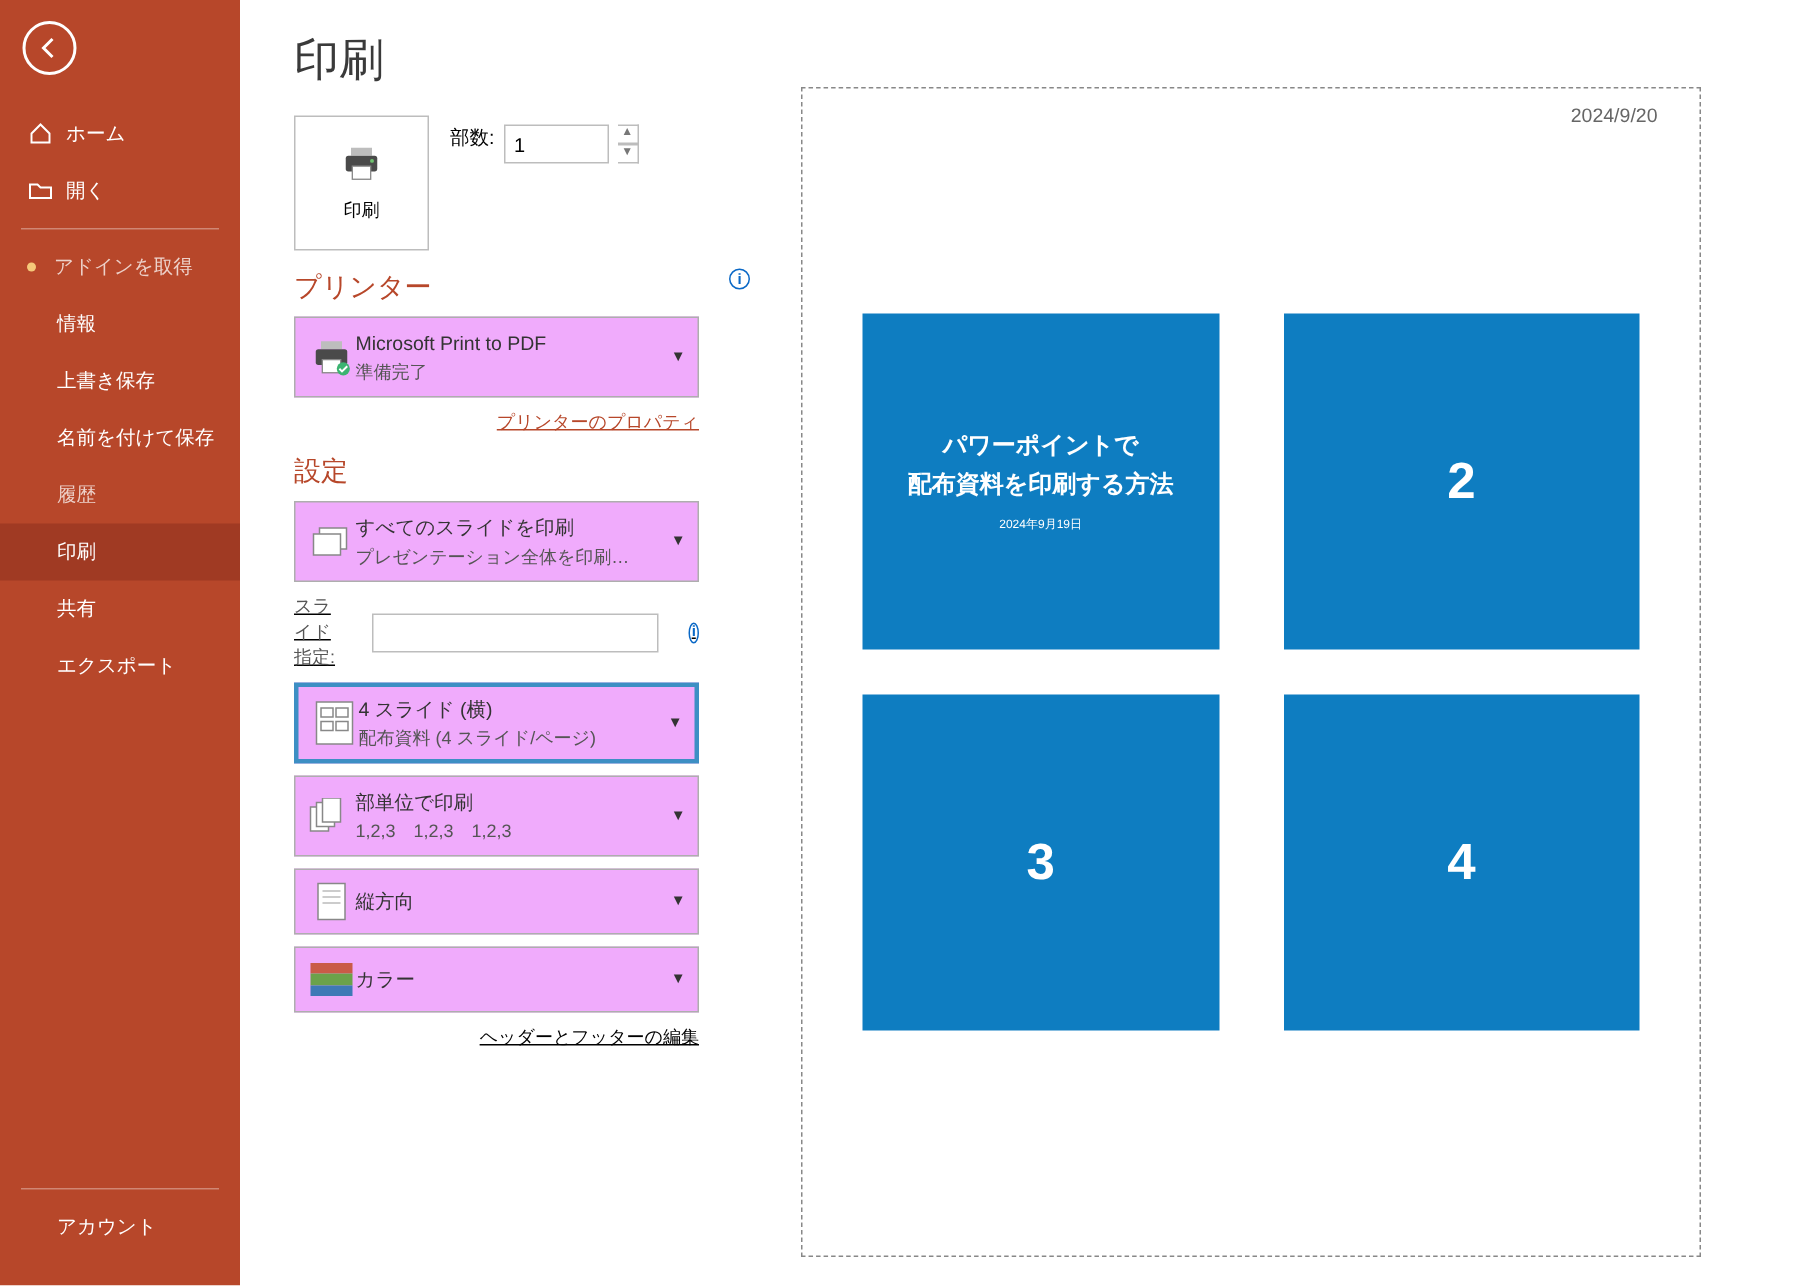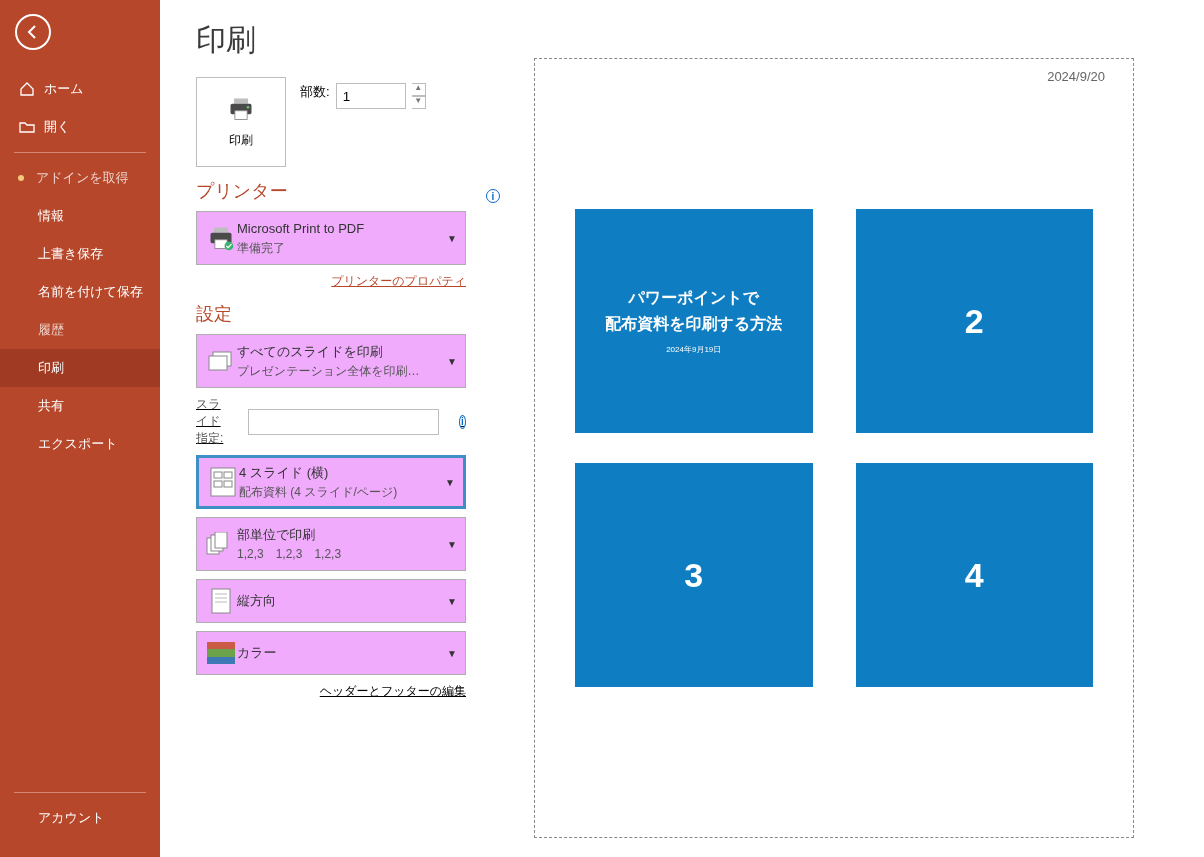--- a/index.html
+++ b/index.html
@@ -23,21 +23,21 @@
 .settings-col { width: 340px; padding: 20px 0 0 36px; }
 .page-title { font-size: 30px; color: #3a3a3a; margin-bottom: 16px; font-weight:400; }
 .top-row { display: flex; align-items: flex-start; gap: 14px; margin-bottom: 12px; }
 .print-btn { width: 90px; height: 90px; border: 1px solid #bdbdbd; background: #fff; display: flex; flex-direction: column; align-items: center; justify-content: center; cursor: pointer; }
 .print-btn .lbl { margin-top: 6px; font-size: 12px; }
 .copies-wrap { display:flex; align-items:flex-start; gap:6px; margin-top:6px;}
 .copies-wrap input { width: 70px; height: 26px; border: 1px solid #bdbdbd; padding: 2px 6px; }
 .spinner { display:flex; flex-direction:column; }
 .spinner span { font-size:8px; line-height:8px; color:#777; cursor:pointer; border:1px solid #bdbdbd; border-left:none; width:14px; text-align:center; height:13px;}
 
-.section-head { font-size: 18px; color: #b7472a; margin: 12px 0 8px 0; font-weight:400; display:flex; align-items:flex-end; justify-content:space-between; }
+.section-head { font-size: 18px; color: #b7472a; margin: 12px 0 8px 0; font-weight:400; display:flex; align-items:flex-start; justify-content:space-between; }
 .info-icon { width:14px; height:14px; border:1.5px solid #0a68c6; border-radius:50%; color:#0a68c6; font-size:10px; display:flex; align-items:center; justify-content:center; font-weight:bold;}
 .dropdown { width: 270px; min-height: 44px; border: 1px solid #aeaeae; background: #f0abfc; display: flex; align-items: center; padding: 4px 8px; cursor: pointer; position: relative; margin-bottom: 8px; }
 .dropdown.tall { min-height: 54px; }
 .dropdown .dd-icon { width: 32px; display:flex; align-items:center; justify-content:center; }
 .dropdown .dd-text { flex: 1; line-height: 1.5; }
 .dropdown .dd-text .line1 { color:#333; }
 .dropdown .dd-text .line2 { color:#555; font-size:12px; }
 .dropdown .chevron { position:absolute; right:8px; top:50%; transform:translateY(-50%); font-size:10px; color:#333; }
 .dropdown.highlight { border: 3px solid #3d8fc4; }
 .link-row { text-align: right; width: 270px; margin-bottom: 8px; }

